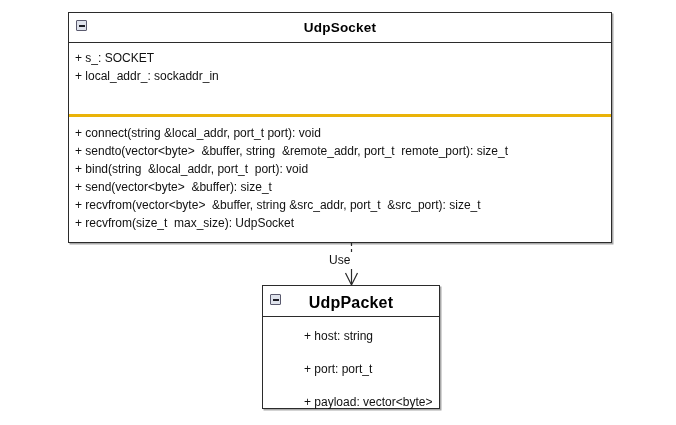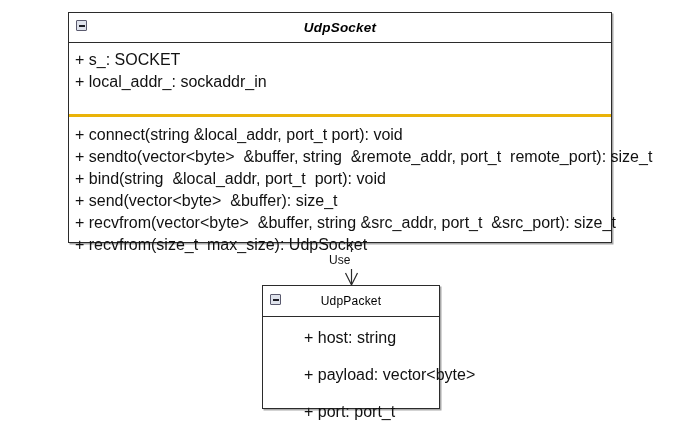--- a/index.html
+++ b/index.html
@@ -36,23 +36,24 @@
   .uml-header {
     position: relative;
     box-sizing: border-box;
     border-bottom: 1px solid #2b2b2b;
     text-align: center;
     white-space: nowrap;
   }
 
   .uml-title {
     display: inline-block;
-    font-size: 12px;
+    font-size: 16px;
     line-height: 1;
     letter-spacing: 0.2px;
+    font-weight: bold;
   }
   .uml-title.bold { font-weight: bold; font-size: 13.5px; }
 
   
   .collapse-icon {
     position: absolute;
     width: 11px;
     height: 11px;
     box-sizing: border-box;
     border: 1px solid #5a5a6e;
@@ -71,34 +72,34 @@
 
   .uml-section {
     box-sizing: border-box;
     white-space: nowrap;
   }
   .uml-section + .uml-section {
     border-top: 3px solid #eab308;
   }
 
   .uml-row {
-    font-size: 16px;
+    font-size: 12px;
     line-height: 1;
     white-space: pre;
     color: #111111;
   }
 
   
   #udp-socket {
     left: 68px;
     top: 12px;
     width: 544px;
     height: 231px;
   }
-  #udp-socket .uml-header { height: 30px; font-style: italic; }
+  #udp-socket .uml-header { height: 30px; }
   #udp-socket .uml-title { margin-top: 8px; }
   #udp-socket .collapse-icon { left: 7px; top: 7px; }
 
   #udp-socket-attributes { padding: 9px 0 0 6px; height: 71px; }
   #udp-socket-attributes .uml-row { margin-bottom: 6px; }
 
   #udp-socket-operations { padding: 10px 0 0 6px; }
   #udp-socket-operations .uml-row { margin-bottom: 6px; }
 
   
@@ -173,18 +174,18 @@
 
   <div class="uml-class" id="udp-packet">
 
     <div class="uml-header">
       <span class="collapse-icon"></span>
       <span class="uml-title">UdpPacket</span>
     </div>
 
     <div class="uml-section" id="udp-packet-attributes">
       <div class="uml-row">+ host: string</div>
+      <div class="uml-row">+ port: port_t</div>
       <div class="uml-row">+ payload: vector&lt;byte&gt;</div>
-      <div class="uml-row">+ port: port_t</div>
     </div>
   </div>
 
 </div>
 
 </body></html>

